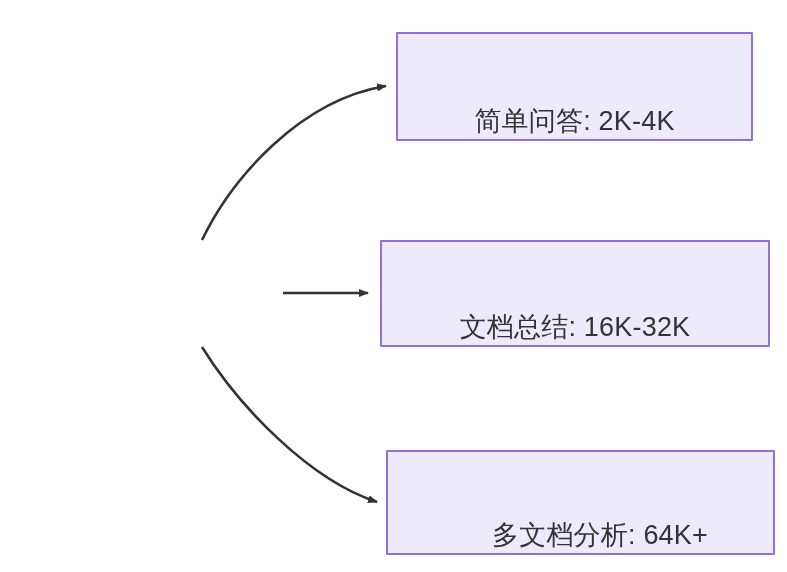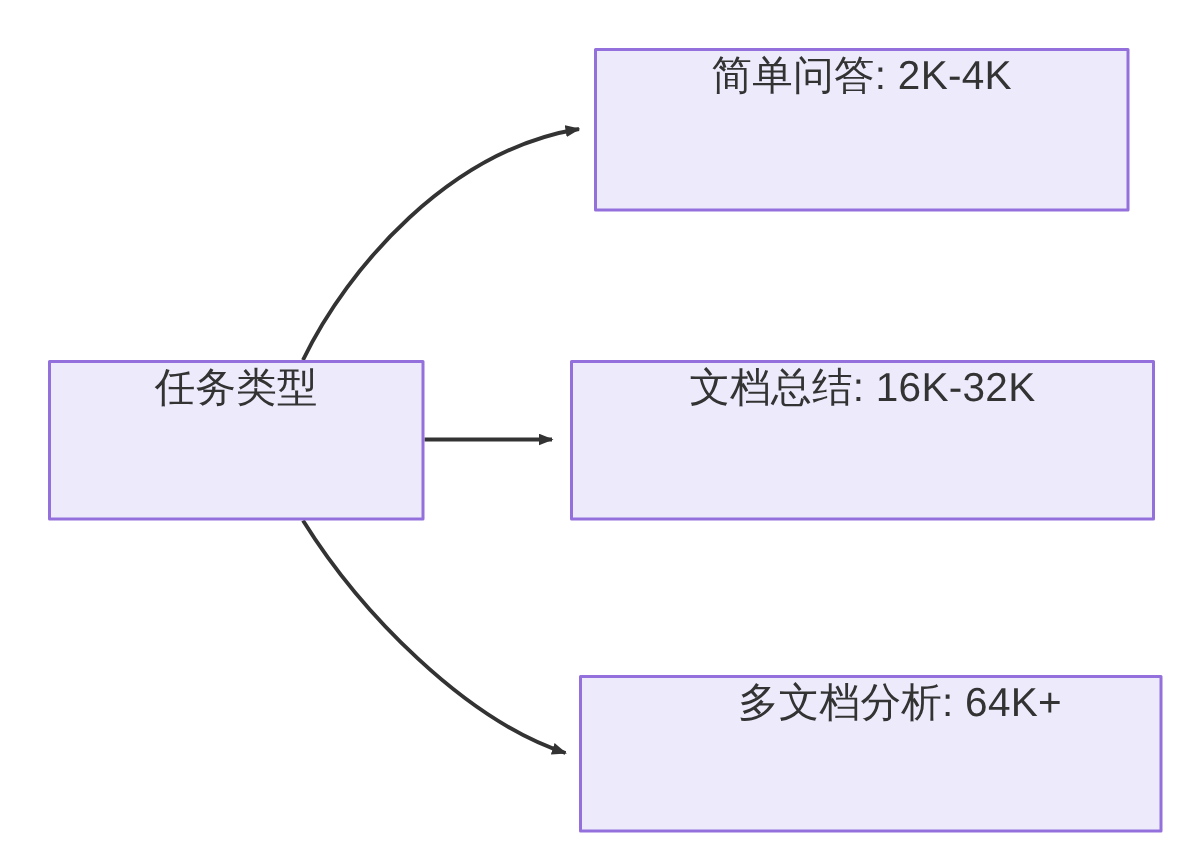--- a/index.html
+++ b/index.html
@@ -29,21 +29,21 @@
     height: 572px;
     pointer-events: none;
   }
   .node {
     position: absolute;
     box-sizing: border-box;
     background: #ECEAFB;
     border: 2px solid #9370DB;
     border-radius: 1px;
     display: flex;
-    align-items: flex-start;
+    align-items: flex-end;
     justify-content: center;
     text-align: center;
   }
   .node-label {
     color: #333333;
     font-size: 27px;
     line-height: 1.25;
     letter-spacing: 0.2px;
     white-space: nowrap;
   }
@@ -65,23 +65,20 @@
       </marker>
     </defs>
 
     <path d="M 202,240 C 232,178 300,100 386,86" fill="none" stroke="#333333" stroke-width="2.6" marker-end="url(#arrowhead)"></path>
 
     <path d="M 283,293 L 368,293" fill="none" stroke="#333333" stroke-width="2.6" marker-end="url(#arrowhead)"></path>
 
     <path d="M 202,347 C 240,408 310,480 377,502" fill="none" stroke="#333333" stroke-width="2.6" marker-end="url(#arrowhead)"></path>
   </svg>
 
-  <div class="node" id="node-root">
-    <span class="node-label">任务类型</span>
-  </div>
 
   <div class="node" id="node-simple-qa">
     <span class="node-label">简单问答: 2K-4K</span>
   </div>
 
   <div class="node" id="node-doc-summary">
     <span class="node-label">文档总结: 16K-32K</span>
   </div>
 
   <div class="node" id="node-multi-doc">

